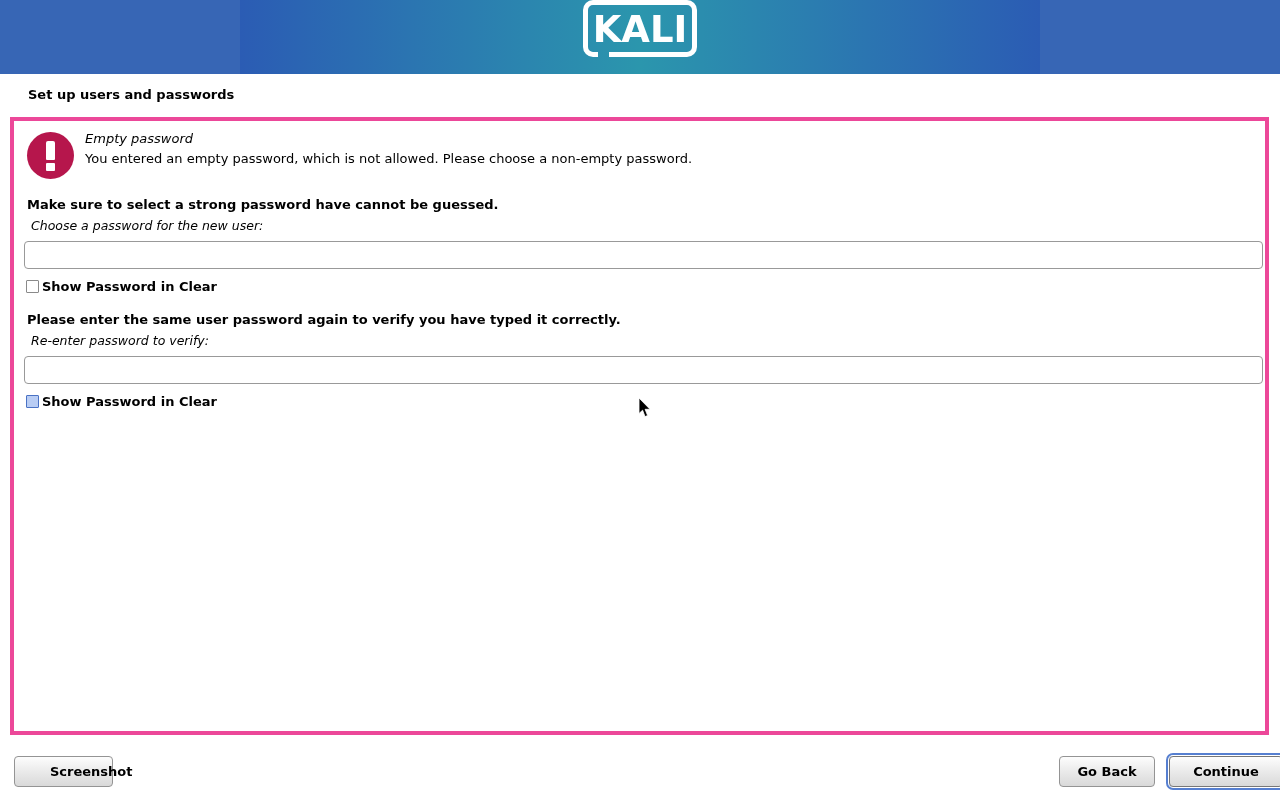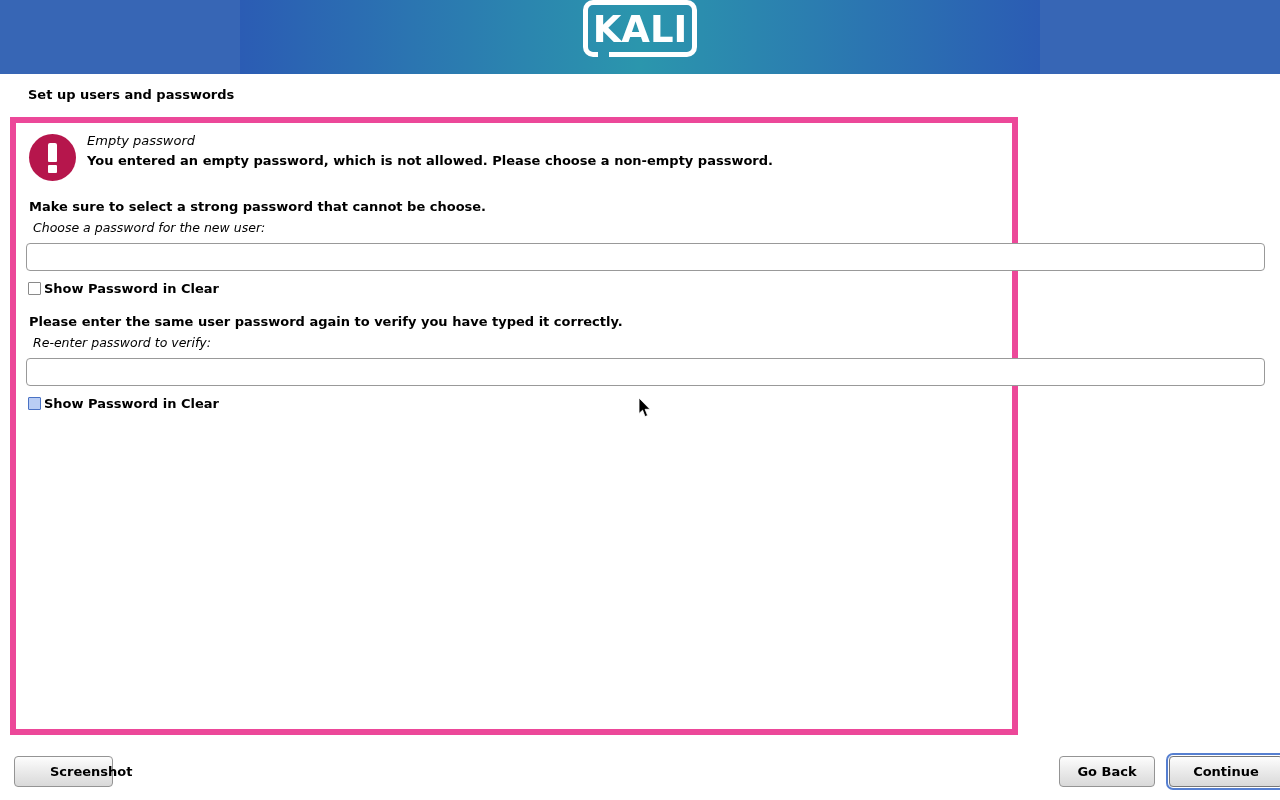--- a/index.html
+++ b/index.html
@@ -33,42 +33,42 @@
   }
 
   
   .page-title {
     position: absolute; left: 19px; top: 87px;
     font-size: 13px; font-weight: bold; margin-left: 9px;
   }
 
   
   .content-box {
-    position: absolute; left: 10px; top: 117px; width: 1008px; height: 618px;
-    background: #ffffff; border: 6px solid #ec4899;
+    position: absolute; left: 10px; top: 117px; width: 1259px; height: 618px;
+    background: #ffffff; border: 4px solid #ec4899;
   }
   .error-icon {
     position: absolute; left: 13px; top: 11px; width: 47px; height: 47px;
     border-radius: 50%; background: #b6164c;
   }
   .error-icon .bar {
     position: absolute; left: 19px; top: 9px; width: 9px; height: 19px;
     background: #ffffff; border-radius: 2px 2px 1px 1px;
   }
   .error-icon .dot {
     position: absolute; left: 19px; top: 31px; width: 9px; height: 8px;
     background: #ffffff; border-radius: 1px;
   }
   .error-title {
     position: absolute; left: 71px; top: 10px;
     font-size: 13px; font-style: italic;
   }
   .error-message {
     position: absolute; left: 71px; top: 30px;
-    font-size: 13px; font-weight: bold;
+    font-size: 13px; font-weight: normal;
   }
   .instruction { position: absolute; left: 13px; font-size: 13px; font-weight: bold; }
   .field-label { position: absolute; left: 17px; font-size: 12.5px; font-style: italic; }
   .pw-instruction { top: 76px; }
   .pw-label { top: 97px; }
   .verify-instruction { top: 191px; }
   .verify-label { top: 212px; }
 
   .text-input {
     position: absolute; left: 10px; width: 1239px; height: 28px;
@@ -128,21 +128,21 @@
 
 <div class="content-box">
 
   <div class="error-icon">
     <div class="bar"></div>
     <div class="dot"></div>
   </div>
   <div class="error-title">Empty password</div>
   <div class="error-message">You entered an empty password, which is not allowed. Please choose a non-empty password.</div>
 
-  <div class="instruction pw-instruction">Make sure to select a strong password that cannot be choose.</div>
+  <div class="instruction pw-instruction">Make sure to select a strong password have cannot be guessed.</div>
   <div class="field-label pw-label">Choose a password for the new user:</div>
   <input class="text-input input-1" type="password" value="" style="">
   <div class="cb-row cb-row-1">
     <span class="checkbox"></span>
     <span class="cb-label">Show Password in Clear</span>
   </div>
 
   <div class="instruction verify-instruction">Please enter the same user password again to verify you have typed it correctly.</div>
   <div class="field-label verify-label">Re-enter password to verify:</div>
   <input class="text-input input-2" type="password" value="" style="">

